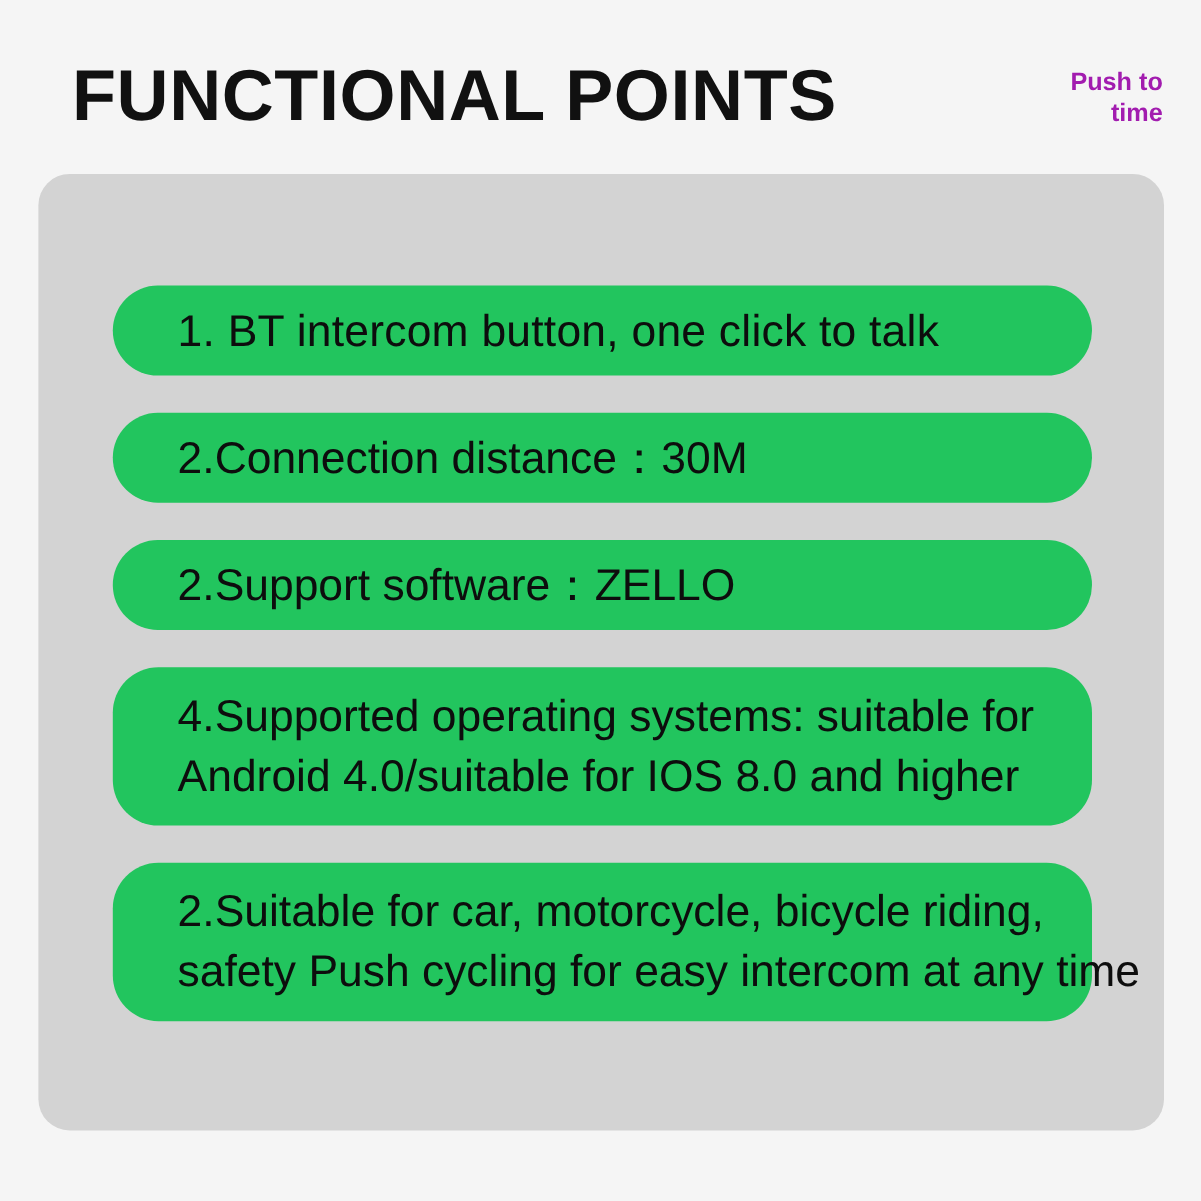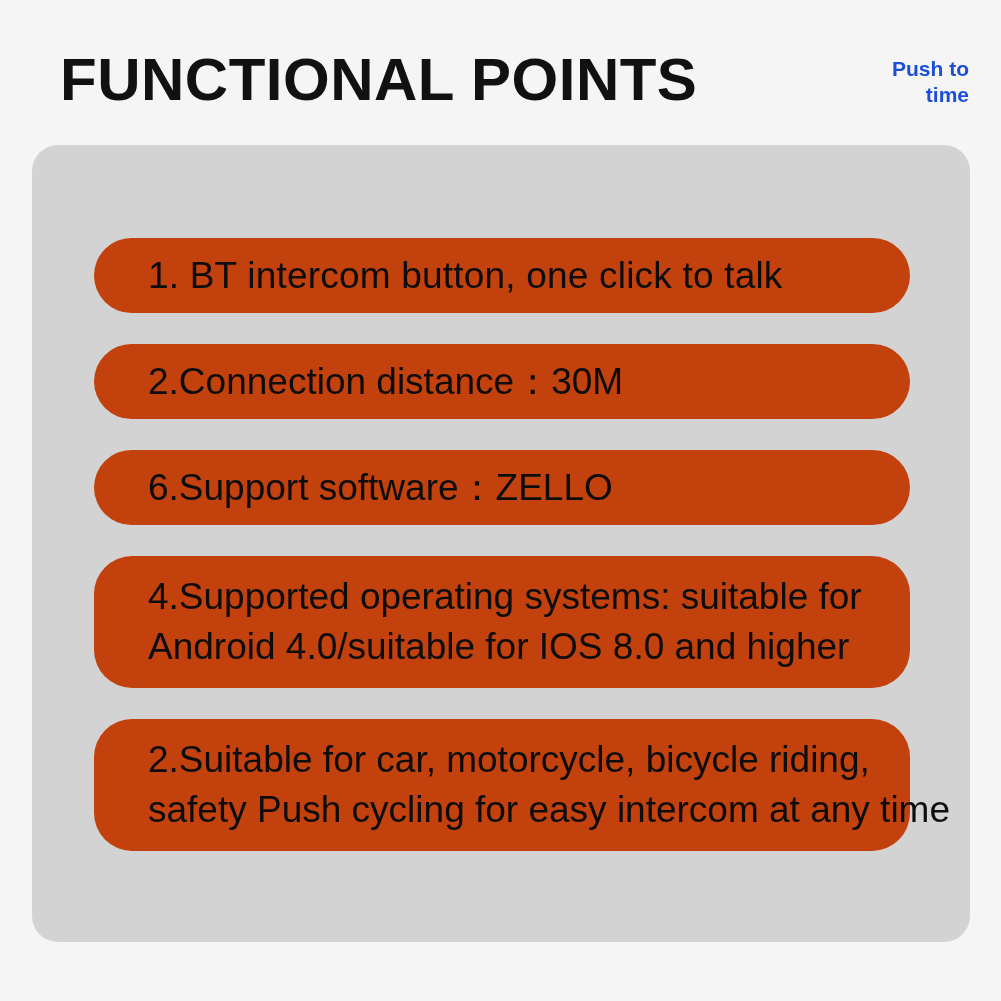--- a/index.html
+++ b/index.html
@@ -36,21 +36,21 @@
   }
   .header-note {
     position: absolute;
     right: 32px;
     top: 56px;
     width: 170px;
     text-align: right;
     font-size: 21px;
     font-weight: 700;
     line-height: 1.25;
-    color: #1d4ed8;
+    color: #a21caf;
   }
   .header-note .note-line { display: block; }
 
   
   .panel {
     position: absolute;
     left: 32px;
     top: 145px;
     width: 938px;
     height: 797px;
@@ -60,21 +60,21 @@
   }
 
   
   .card-list {
     position: absolute;
     left: 62px;
     top: 93px;
     width: 816px;
   }
   .card {
-    background: #c2410c;
+    background: #22c55e;
     border-radius: 38px;
     box-sizing: border-box;
     display: flex;
     flex-direction: column;
     justify-content: center;
     padding: 0 34px 0 54px;
     margin-bottom: 31px;
   }
   .card.single { height: 75px; }
   .card.double { height: 132px; }
@@ -111,21 +111,21 @@
     </div>
 
     <div class="card single">
       <div class="card-text">
         <span class="line">2.Connection distance：30M</span>
       </div>
     </div>
 
     <div class="card single">
       <div class="card-text">
-        <span class="line">6.Support software：ZELLO</span>
+        <span class="line">2.Support software：ZELLO</span>
       </div>
     </div>
 
     <div class="card double">
       <div class="card-text">
         <span class="line">4.Supported operating systems: suitable for</span>
         <span class="line">Android 4.0/suitable for IOS 8.0 and higher</span>
       </div>
     </div>
 

